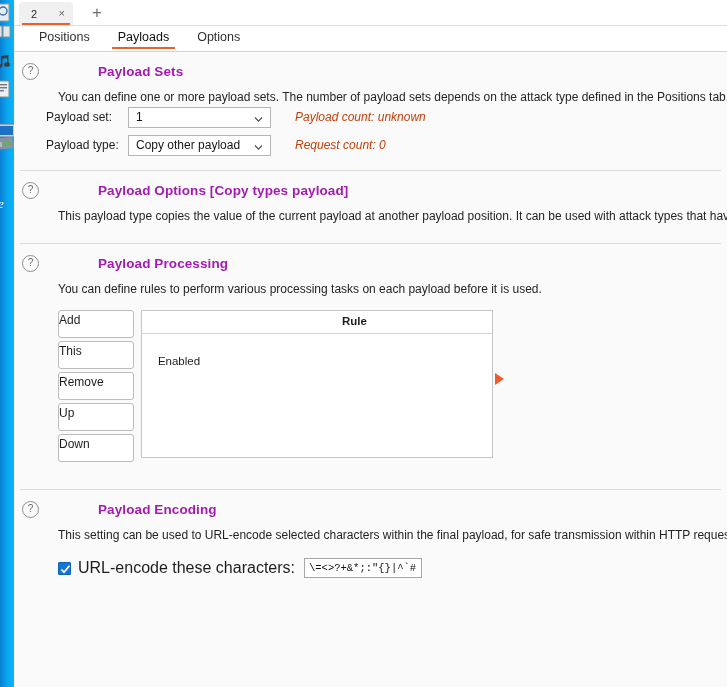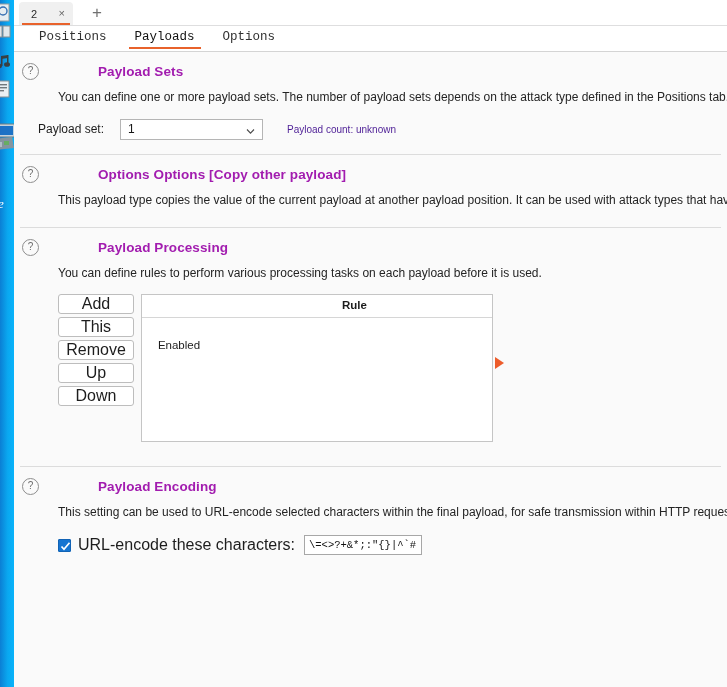--- a/index.html
+++ b/index.html
@@ -102,21 +102,20 @@
 
   
   #subtabs {
     position: relative;
     height: 25px;
     background: #ffffff;
     border-bottom: 1px solid #d4d4d4;
     display: flex;
     align-items: flex-start;
     padding-left: 11px;
-    font-family: Liberation Mono, monospace;
   }
   .subtab {
     position: relative;
     font-size: 12.5px;
     color: #303030;
     padding: 4px 14px 5px 14px;
     white-space: nowrap;
   }
   .subtab.active { color: #111; }
   .subtab.active::after {
@@ -176,21 +175,21 @@
     width: 700px;
     white-space: nowrap;
     overflow: hidden;
   }
   .sec-desc.wrap {
     white-space: normal;
     width: 690px;
   }
 
   
-  .form-area { padding-left: 24px; margin-top: 12px; }
+  .form-area { padding-left: 32px; margin-top: 0; }
   .frow {
     display: flex;
     align-items: center;
     height: 22px;
     margin-bottom: 6px;
   }
   .flabel {
     font-size: 12px;
     color: #1d1d1d;
     width: 82px;
@@ -208,23 +207,24 @@
     font-size: 12px;
     color: #161616;
   }
   .combo .chev {
     position: absolute;
     right: 7px; top: 5px;
     width: 9px; height: 9px;
   }
   .counts {
     margin-left: 24px;
-    font-size: 10px;
-    color: #4c1d95;
-    white-space: nowrap;
+    font-size: 12px;
+    color: #c2410c;
+    white-space: nowrap;
+    font-style: italic;
   }
   .textinput {
     width: 63px; height: 21px;
     background: #ffffff;
     border: 1px solid #a7a7a7;
     box-sizing: border-box;
   }
 
   
   #pp-area {
@@ -234,28 +234,27 @@
     display: flex;
     align-items: flex-start;
   }
   #pp-buttons {
     display: flex;
     flex-direction: column;
     width: 76px;
     flex: 0 0 auto;
   }
   .pbtn {
-    height: 20px;
+    height: 28px;
     margin-bottom: 3px;
     background: #ffffff;
     border: 1px solid #bdbdbd;
     border-radius: 3px;
-    font-size: 16px;
+    font-size: 12px;
     color: #1d1d1d;
-    text-align: center;
     line-height: 18px;
     box-sizing: border-box;
   }
   #pp-table {
     width: 352px;
     height: 148px;
     background: #ffffff;
     border: 1px solid #c5c5c5;
     box-sizing: border-box;
     margin-left: 7px;
@@ -396,29 +395,44 @@
               <svg width="9" height="9" viewBox="0 0 9 9">
                   <path d="M1 2.5 L4.5 6.2 L8 2.5" fill="none" stroke="#4c4c4c" stroke-width="1.1"></path>
                 </svg>
             </span>
           </div>
           <div class="counts">
             <span>Payload count:</span>
             <span>unknown</span>
           </div>
         </div>
+        <div class="frow">
+          <div class="flabel">Payload type:</div>
+          <div class="combo">
+            <span>Copy other payload</span>
+            <span class="chev">
+              <svg width="9" height="9" viewBox="0 0 9 9">
+                  <path d="M1 2.5 L4.5 6.2 L8 2.5" fill="none" stroke="#4c4c4c" stroke-width="1.1"></path>
+                </svg>
+            </span>
+          </div>
+          <div class="counts">
+            <span>Request count:</span>
+            <span>0</span>
+          </div>
+        </div>
       </div>
     </div>
 
     <div class="divider" style="margin-top:14px"></div>
 
     <div class="section">
       <div class="sec-head">
         <div class="help-icon">?</div>
-        <div class="sec-title">Options Options [Copy other payload]</div>
+        <div class="sec-title">Payload Options [Copy types payload]</div>
       </div>
       <div class="sec-desc">This payload type copies the value of the current payload at another payload position. It can be used with attack types that have</div>
     </div>
 
     <div class="divider" style="margin-top:18px"></div>
 
     <div class="section">
       <div class="sec-head">
         <div class="help-icon">?</div>
         <div class="sec-title">Payload Processing</div>

